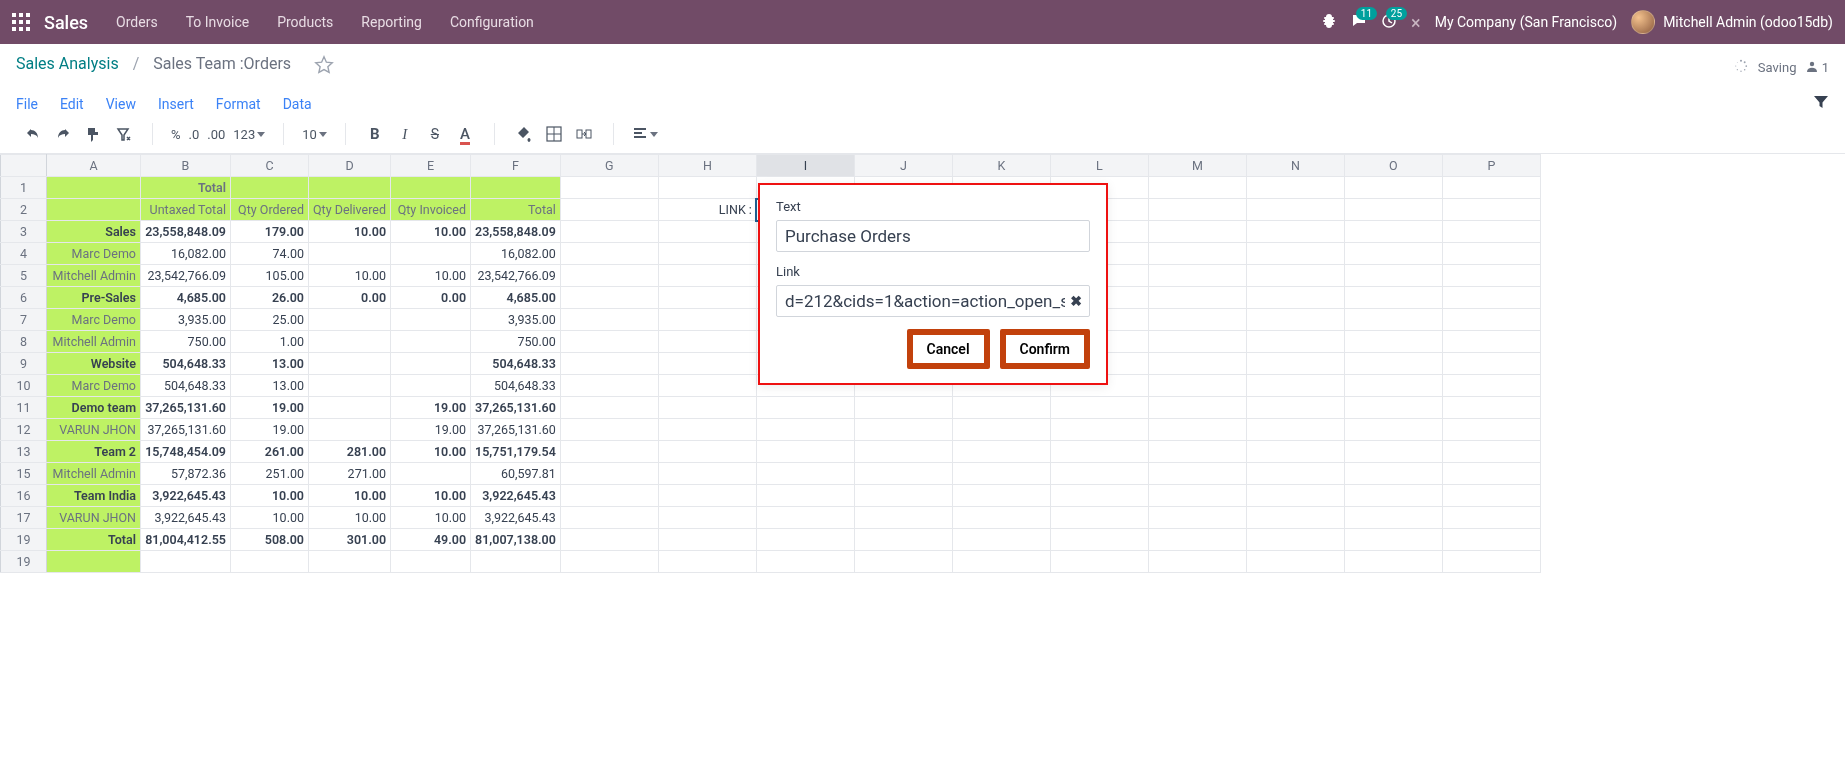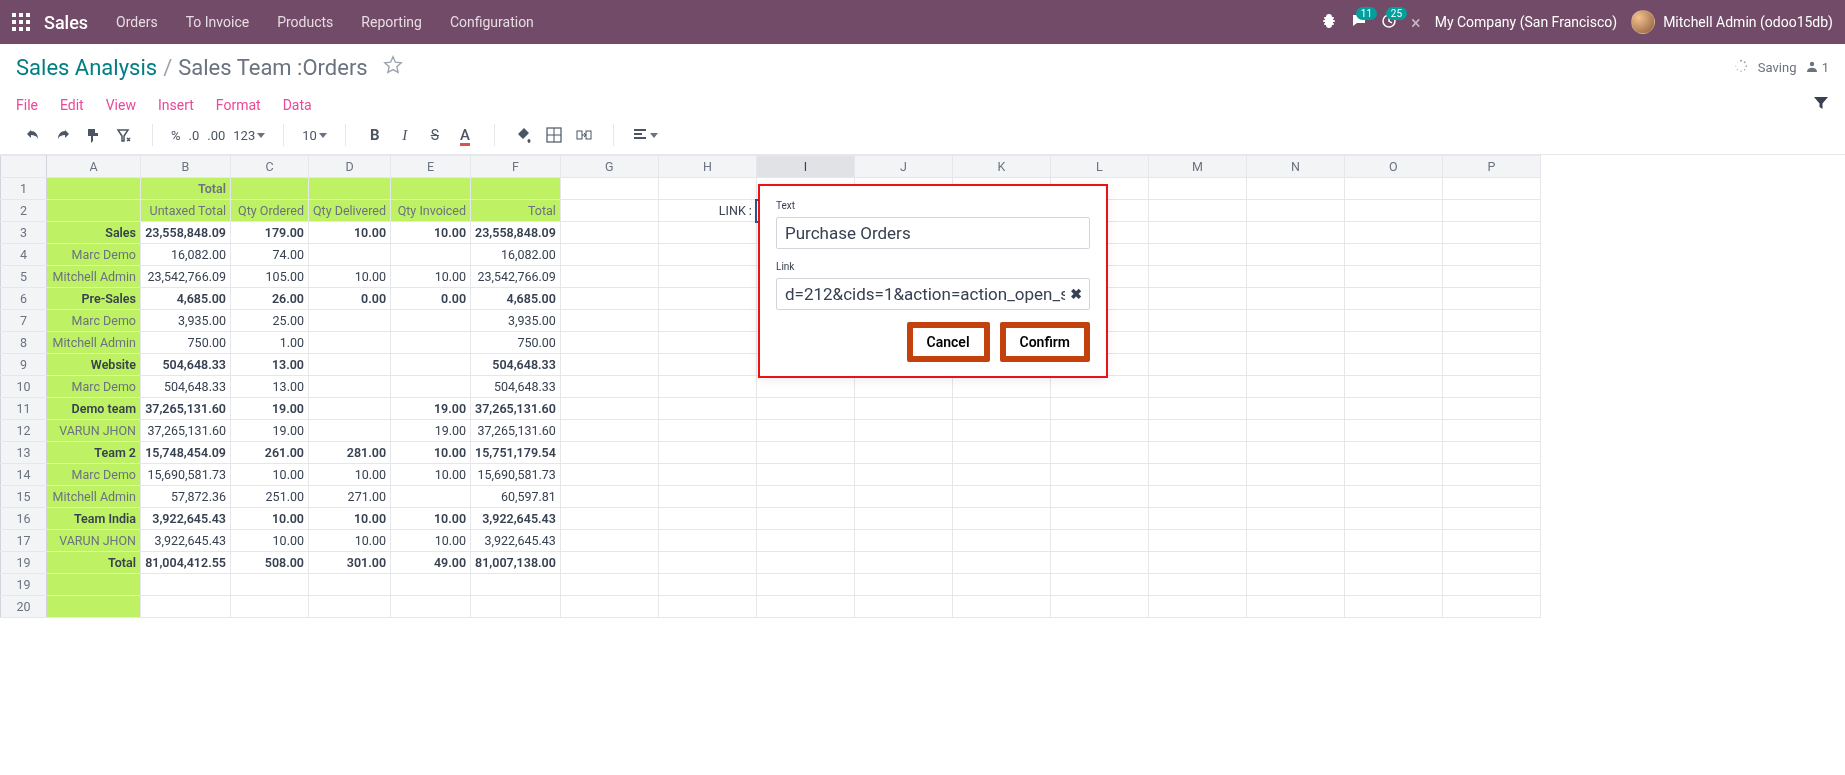--- a/index.html
+++ b/index.html
@@ -16,32 +16,32 @@
 .topnav .icon-btn { position: relative; cursor: pointer; }
 .topnav .icon-btn svg { width: 16px; height: 16px; fill: #fff; }
 .topnav .badge { position: absolute; top: -6px; right: -10px; background: #00a09d; color: #fff; border-radius: 8px; font-size: 10px; padding: 1px 5px; }
 .topnav .close-x { font-size: 18px; color: #c9b6c2; cursor: pointer; }
 .topnav .company { color: #fff; cursor: pointer; text-align: right; }
 .topnav .user { display: flex; align-items: center; gap: 8px; cursor: pointer; }
 .topnav .avatar { width: 24px; height: 24px; border-radius: 50%; background: radial-gradient(circle at 30% 30%, #f4c28e, #8b5a3c); border: 1px solid #fff3; }
 
 
 .breadcrumb-bar { display: flex; align-items: center; justify-content: space-between; padding: 10px 16px 8px; border-bottom: 0; }
-.breadcrumb { display: flex; align-items: center; gap: 6px; font-size: 22px; }
+.breadcrumb { display: flex; align-items: flex-start; gap: 14px; font-size: 16px; }
 .breadcrumb .root { color: #017e84; cursor: pointer; }
 .breadcrumb .sep { color: #9ca3af; }
 .breadcrumb .leaf { color: #6b7280; }
 .breadcrumb .star { margin-left: 8px; cursor: pointer; }
 .breadcrumb .star svg { width: 22px; height: 22px; stroke: #9ca3af; fill: none; stroke-width: 1.5; }
 .status-right { display: flex; align-items: center; gap: 10px; color: #6b7280; font-size: 13px; }
 .status-right .spinner svg { width: 14px; height: 14px; }
 .status-right .user-count svg { width: 12px; height: 12px; fill: #6b7280; }
 
 
-.menubar { display: flex; align-items: center; justify-content: space-between; padding: 6px 16px 6px; font-size: 14px; color: #ec4899; }
+.menubar { display: flex; align-items: center; justify-content: space-between; padding: 6px 16px 6px; font-size: 14px; color: #3b82f6; }
 .menubar .menus { display: flex; gap: 22px; }
 .menubar .menu { cursor: pointer; }
 .menubar .filter-icon svg { width: 16px; height: 16px; fill: #374151; cursor: pointer; }
 
 
 .toolbar { display: flex; align-items: center; gap: 6px; padding: 4px 14px 8px; border-bottom: 1px solid #e5e7eb; }
 .toolbar .group { display: flex; align-items: center; gap: 8px; padding: 0 8px; }
 .toolbar .divider { width: 1px; height: 22px; background: #e5e7eb; margin: 0 4px; }
 .toolbar .btn { cursor: pointer; display: flex; align-items: center; justify-content: center; width: 22px; height: 22px; color: #4b5563; }
 .toolbar .btn svg { width: 16px; height: 16px; fill: currentColor; }
@@ -71,21 +71,21 @@
 .col-A { width: 94px; }
 .col-B { width: 90px; }
 .col-C { width: 78px; }
 .col-D { width: 82px; }
 .col-E { width: 80px; }
 .col-F { width: 88px; }
 .col-wide { width: 98px; }
 
 
 .popover { position: absolute; border: 2.5px solid #e11; background: #fff; padding: 14px 16px 14px; box-shadow: 0 2px 10px rgba(0,0,0,0.08); }
-.popover .fld-label { font-size: 10px; color: #374151; margin-bottom: 6px; }
+.popover .fld-label { font-size: 13px; color: #374151; margin-bottom: 6px; }
 .popover .fld { margin-bottom: 12px; }
 .popover input { width: 100%; border: 1px solid #d1d5db; border-radius: 2px; padding: 5px 8px; font-size: 17px; color: #374151; }
 .popover .link-wrap { position: relative; }
 .popover .link-wrap .clear-x { position: absolute; right: 8px; top: 50%; transform: translateY(-50%); cursor: pointer; font-size: 14px; font-weight: 700; color: #374151; }
 .popover .actions { display: flex; justify-content: flex-end; gap: 10px; margin-top: 6px; }
 .popover .actions button { background: #fff; border: 6px solid #c2410c; padding: 6px 14px; font-size: 14px; font-weight: 600; cursor: pointer; border-radius: 2px; }
 </style>
 </head>
 <body>
 
@@ -545,39 +545,20 @@
           <td></td>
           <td></td>
           <td></td>
           <td></td>
           <td></td>
           <td></td>
           <td></td>
           <td></td>
         </tr>
         <tr>
-          <td class="rowhdr">14</td>
-          <td class="lbl hdr-block">Marc Demo</td>
-          <td class="num">15,690,581.73</td>
-          <td class="num">10.00</td>
-          <td class="num">10.00</td>
-          <td class="num">10.00</td>
-          <td class="num">15,690,581.73</td>
-          <td></td>
-          <td></td>
-          <td></td>
-          <td></td>
-          <td></td>
-          <td></td>
-          <td></td>
-          <td></td>
-          <td></td>
-          <td></td>
-        </tr>
-        <tr>
           <td class="rowhdr">15</td>
           <td class="lbl hdr-block">Mitchell Admin</td>
           <td class="num">57,872.36</td>
           <td class="num">251.00</td>
           <td class="num">271.00</td>
           <td class="num"></td>
           <td class="num">60,597.81</td>
           <td></td>
           <td></td>
           <td></td>
@@ -658,39 +639,20 @@
           <td></td>
           <td></td>
           <td></td>
           <td></td>
           <td></td>
           <td></td>
           <td></td>
           <td></td>
           <td></td>
         </tr>
-        <tr>
-          <td class="rowhdr">20</td>
-          <td class="lbl hdr-block"></td>
-          <td class="num"></td>
-          <td class="num"></td>
-          <td class="num"></td>
-          <td class="num"></td>
-          <td class="num"></td>
-          <td></td>
-          <td></td>
-          <td></td>
-          <td></td>
-          <td></td>
-          <td></td>
-          <td></td>
-          <td></td>
-          <td></td>
-          <td></td>
-        </tr>
       </tbody>
     </table>
 
 <div class="popover" id="popover" style="left:758px; top:29px; width:350px;">
   <div class="fld">
     <div class="fld-label">Text</div>
     <input type="text" value="Purchase Orders" style="">
   </div>
   <div class="fld">
     <div class="fld-label">Link</div>

